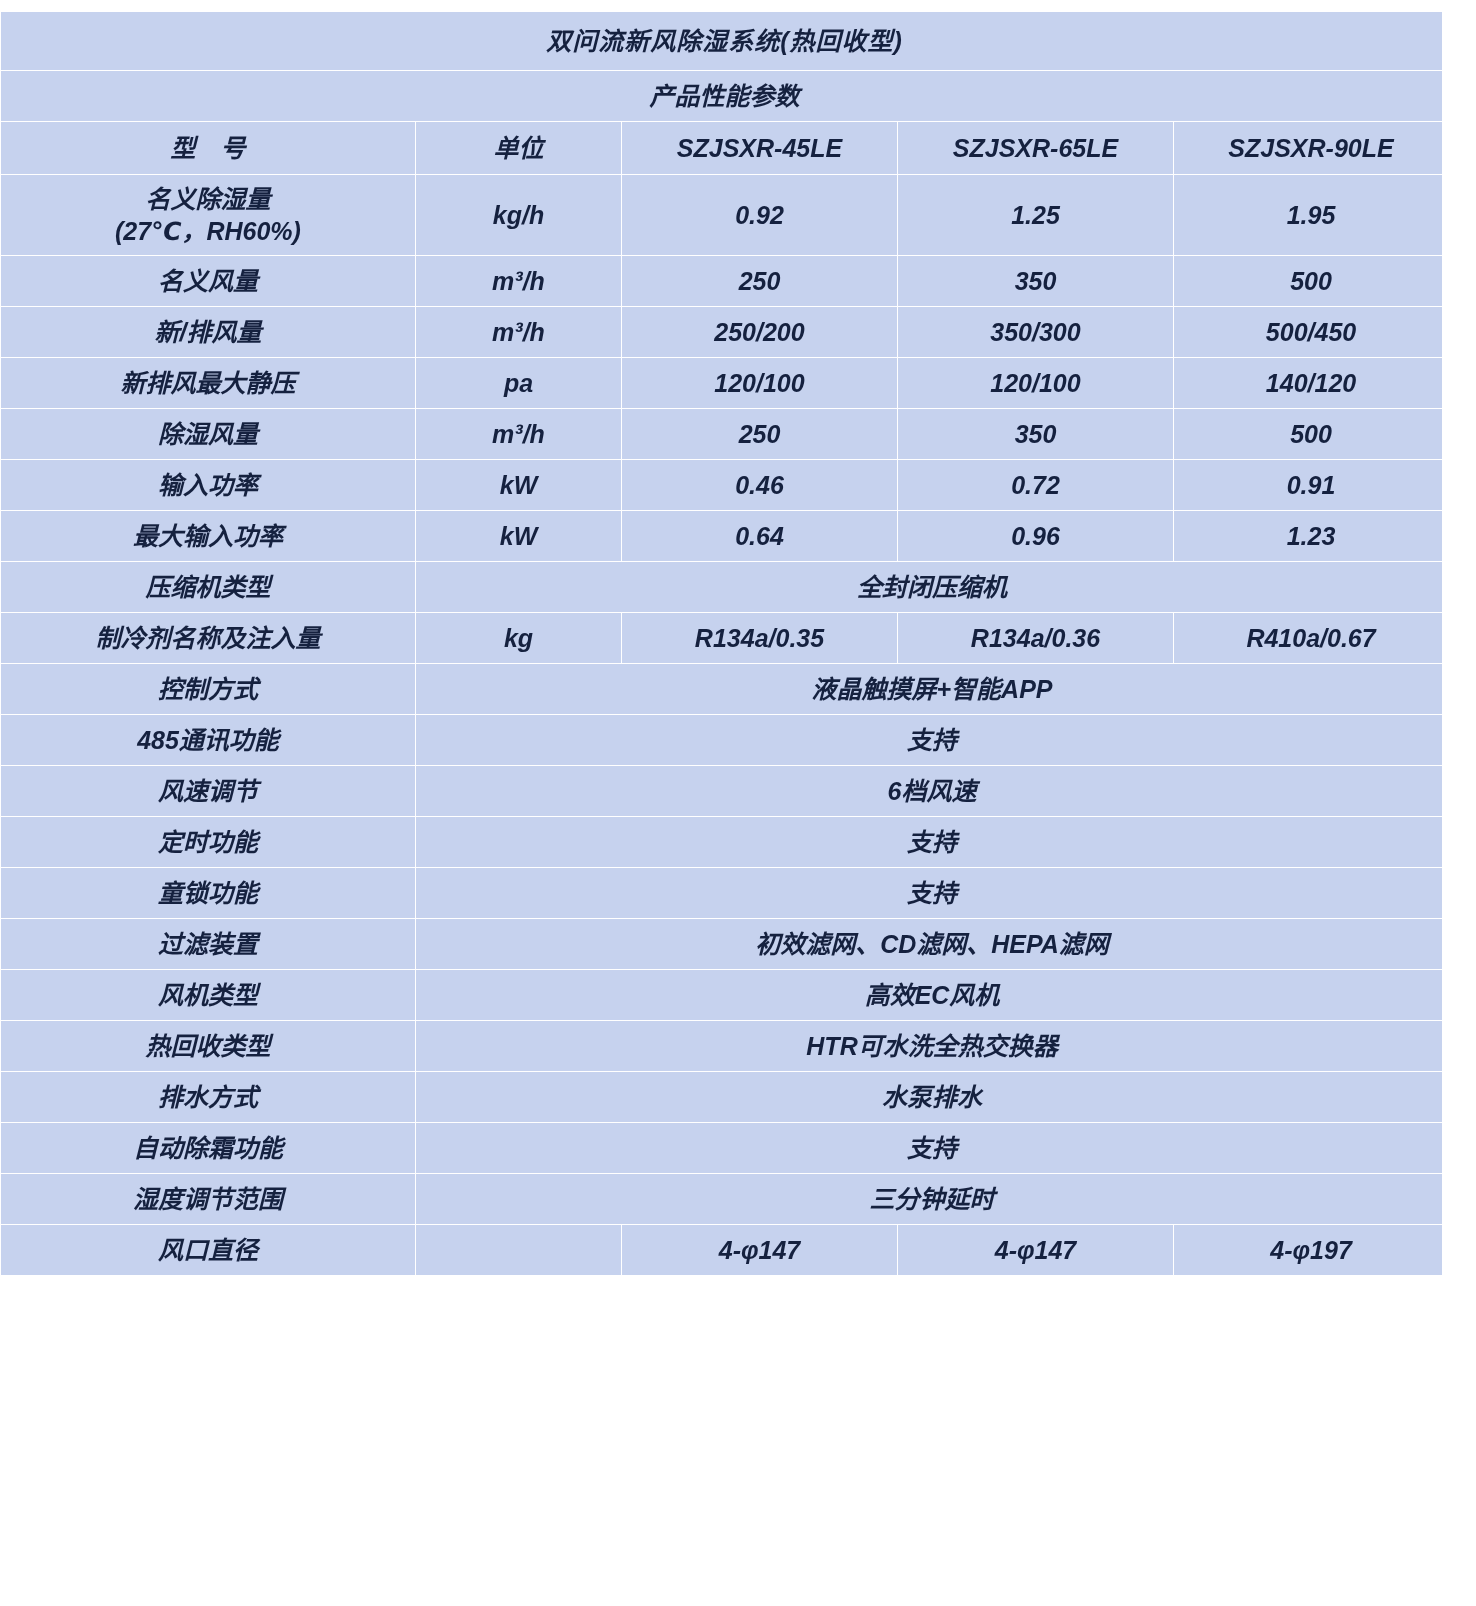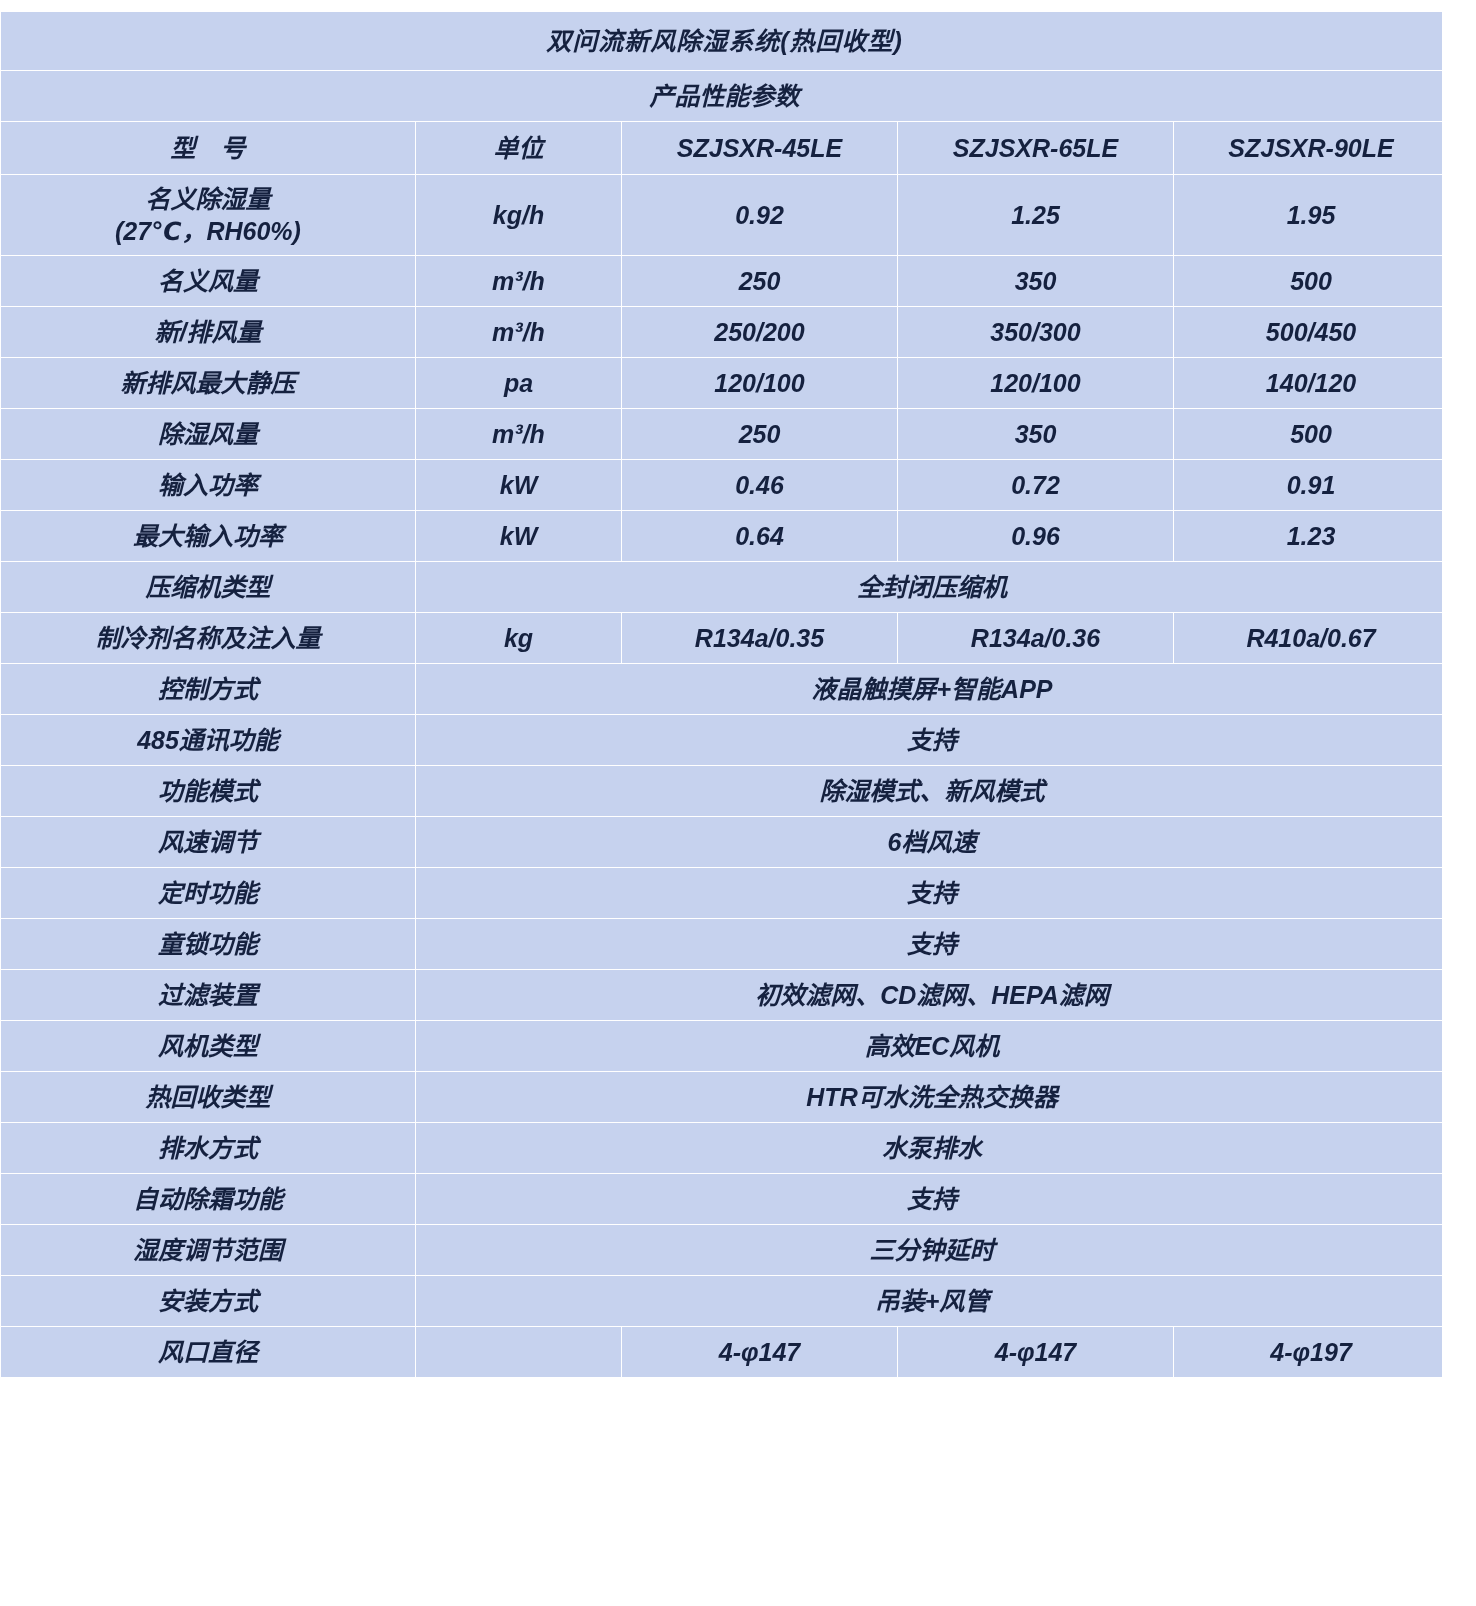--- a/index.html
+++ b/index.html
@@ -163,24 +163,20 @@
         </tr>
         <tr>
           <td class="name shade-b row">控制方式</td>
           <td class="shade-b row" colspan="4">液晶触摸屏+智能APP</td>
         </tr>
         <tr>
           <td class="name shade-c row">485通讯功能</td>
           <td class="shade-c row" colspan="4">支持</td>
         </tr>
         <tr>
-          <td class="name shade-a row">功能模式</td>
-          <td class="shade-a row" colspan="4">除湿模式、新风模式</td>
-        </tr>
-        <tr>
           <td class="name shade-b row">风速调节</td>
           <td class="shade-b row" colspan="4">6档风速</td>
         </tr>
         <tr>
           <td class="name shade-c row">定时功能</td>
           <td class="shade-c row" colspan="4">支持</td>
         </tr>
         <tr>
           <td class="name shade-a row">童锁功能</td>
           <td class="shade-a row" colspan="4">支持</td>
@@ -201,24 +197,20 @@
           <td class="name shade-b row">排水方式</td>
           <td class="shade-b row" colspan="4">水泵排水</td>
         </tr>
         <tr>
           <td class="name shade-c row">自动除霜功能</td>
           <td class="shade-c row" colspan="4">支持</td>
         </tr>
         <tr>
           <td class="name shade-a row">湿度调节范围</td>
           <td class="shade-a row" colspan="4">三分钟延时</td>
-        </tr>
-        <tr>
-          <td class="name shade-b row">安装方式</td>
-          <td class="shade-b row" colspan="4">吊装+风管</td>
         </tr>
         <tr>
           <td class="name shade-c row">风口直径</td>
           <td class="shade-c row"></td>
           <td class="shade-c row">4-φ147</td>
           <td class="shade-c row">4-φ147</td>
           <td class="shade-c row">4-φ197</td>
         </tr>
       </tbody>
   </table>

